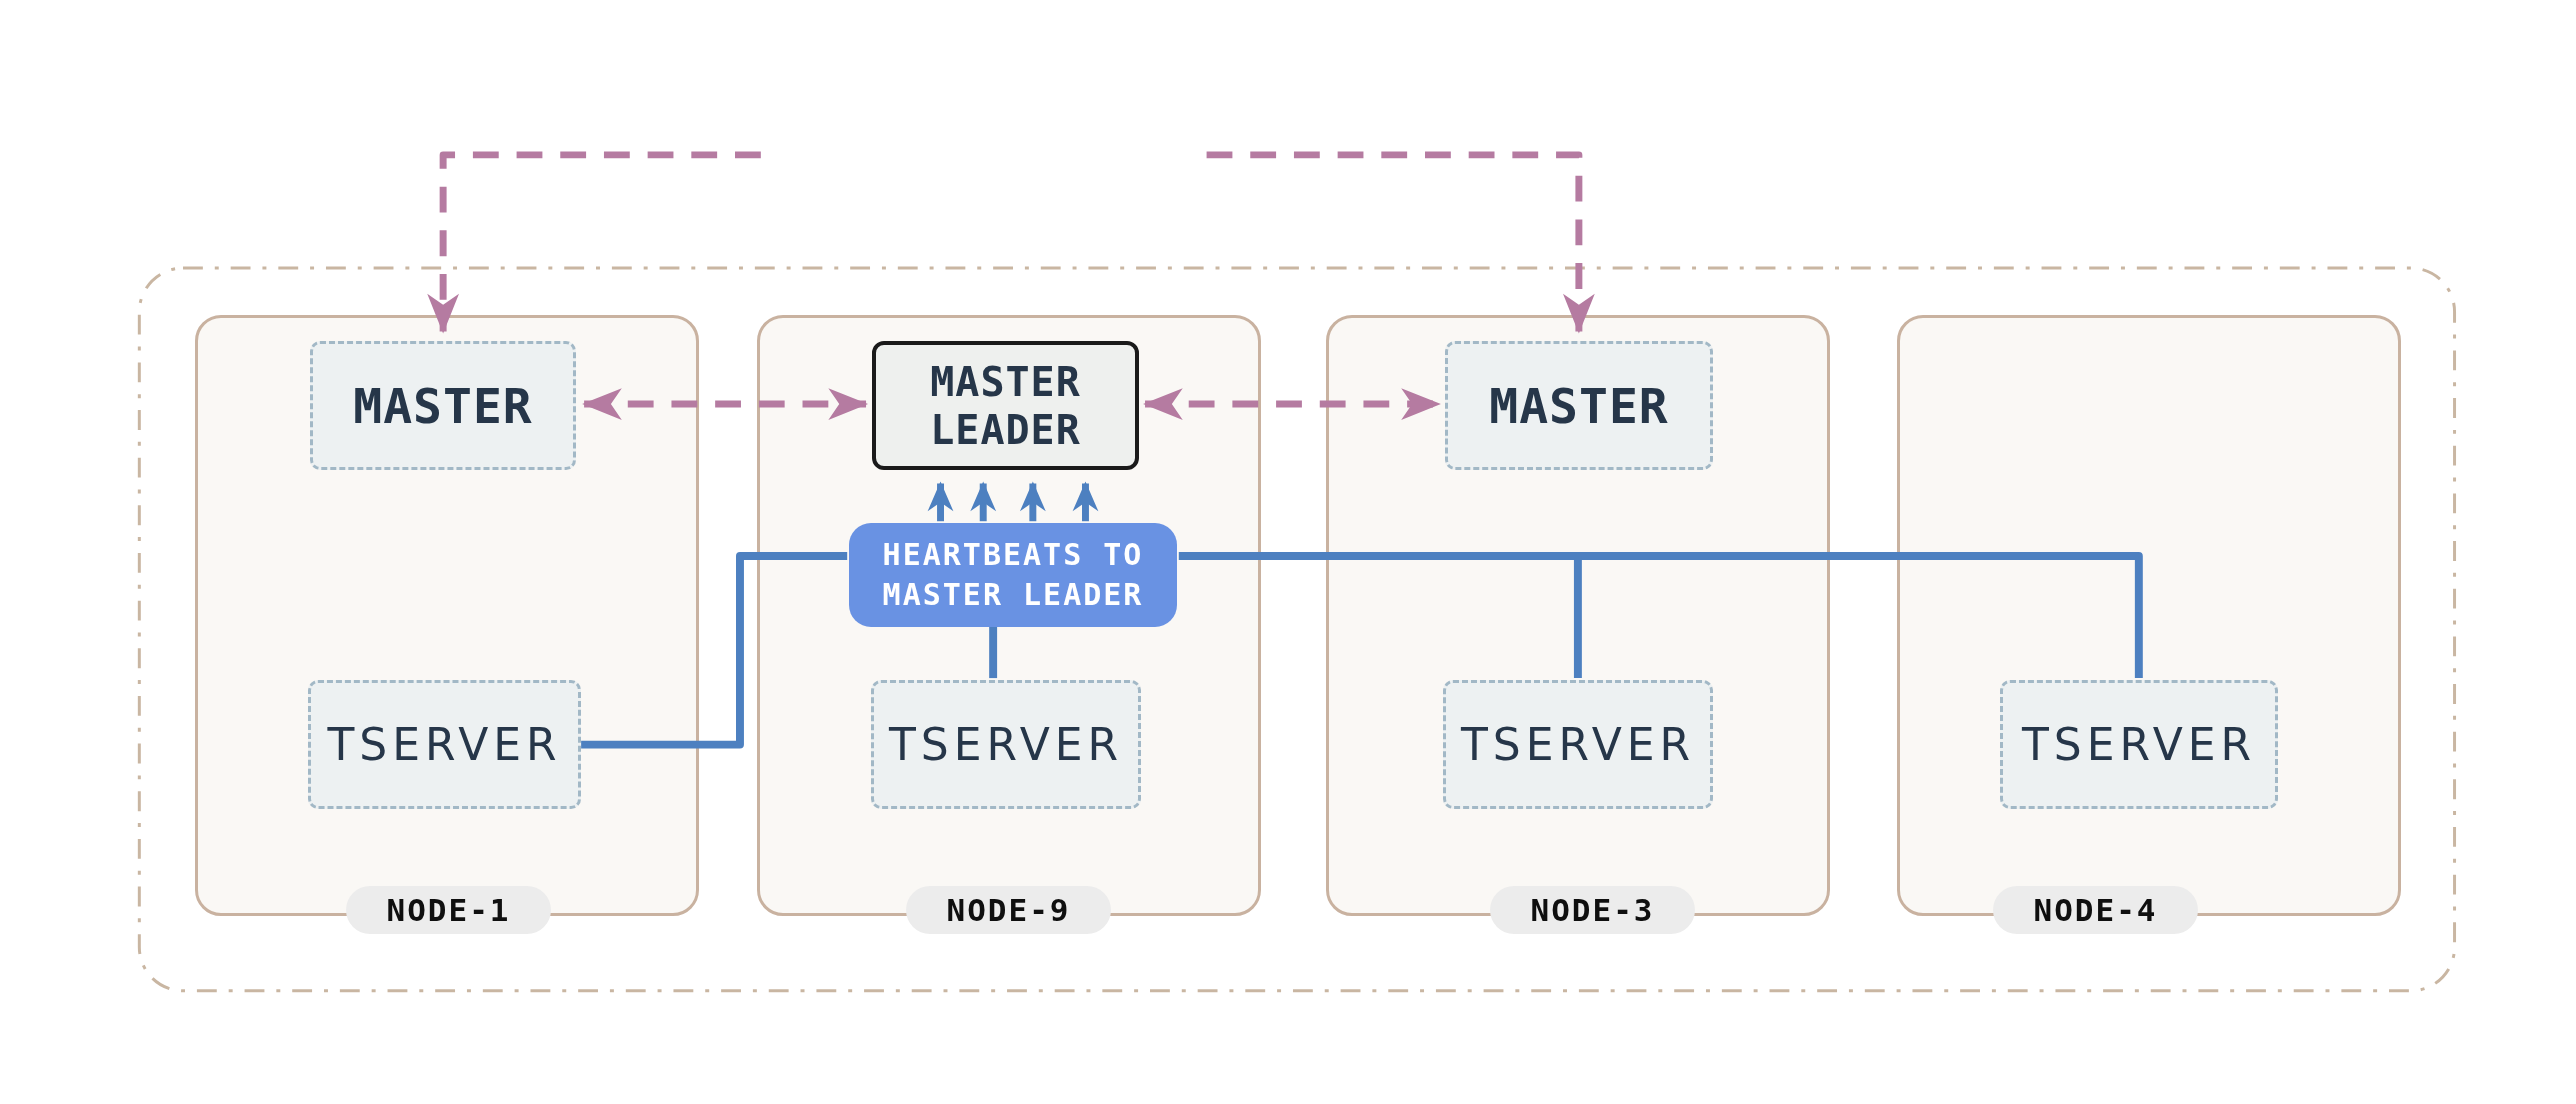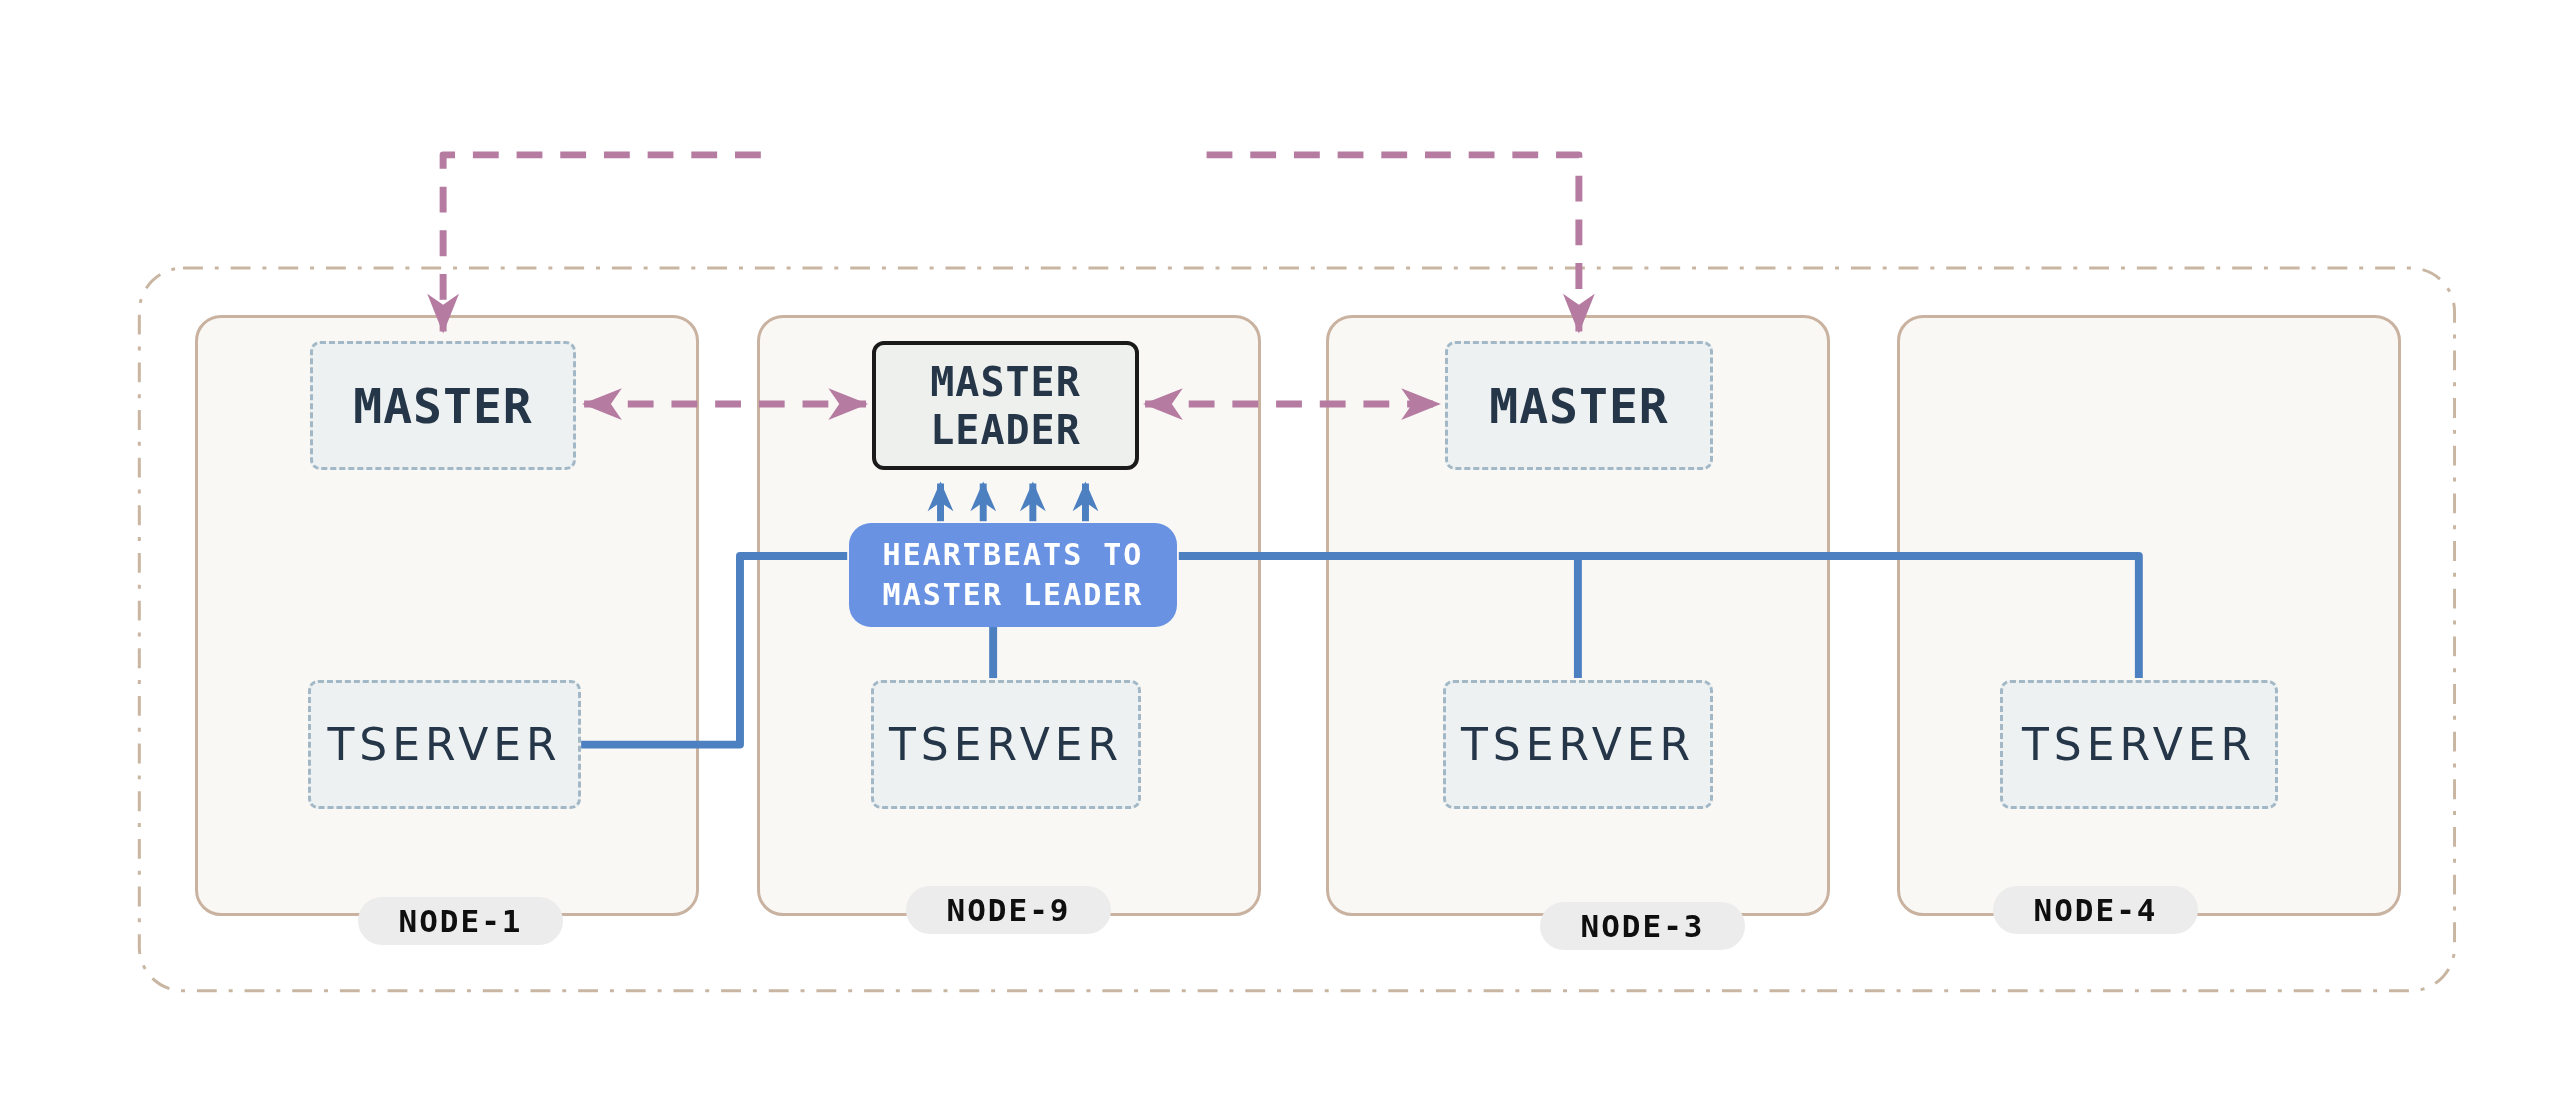--- a/index.html
+++ b/index.html
@@ -37,21 +37,21 @@
     border-radius:16px;display:flex;align-items:center;justify-content:center;z-index:3;
     color:#ffffff;font-weight:bold;font-size:35px;letter-spacing:3.5px;}
 
   .hbbox{position:absolute;left:849px;top:523px;width:328px;height:104px;background:var(--hb_bg);
     border-radius:22px;display:flex;flex-direction:column;align-items:center;justify-content:center;
     z-index:3;color:#ffffff;font-weight:bold;font-size:30px;letter-spacing:2px;line-height:1.35;text-align:center;}
 
   .pill{position:absolute;top:886px;width:205px;height:48px;background:var(--pill_bg);
     border-radius:25px;display:flex;align-items:center;justify-content:center;z-index:3;
     color:var(--pill_text);font-weight:bold;font-size:31px;letter-spacing:2px;}
-  .pill1{left:358px;margin-top:11px;} .pill2{left:906px;} .pill3{left:1540px;margin-top:16px;} .pill4{left:1993px;}
+  .pill1{left:346px;} .pill2{left:906px;} .pill3{left:1490px;} .pill4{left:1993px;}
 </style>
 </head>
 <body>
 
 <div class="canvas">
 
   <div class="node node1"></div>
   <div class="node node2"></div>
   <div class="node node3"></div>
   <div class="node node4"></div>

